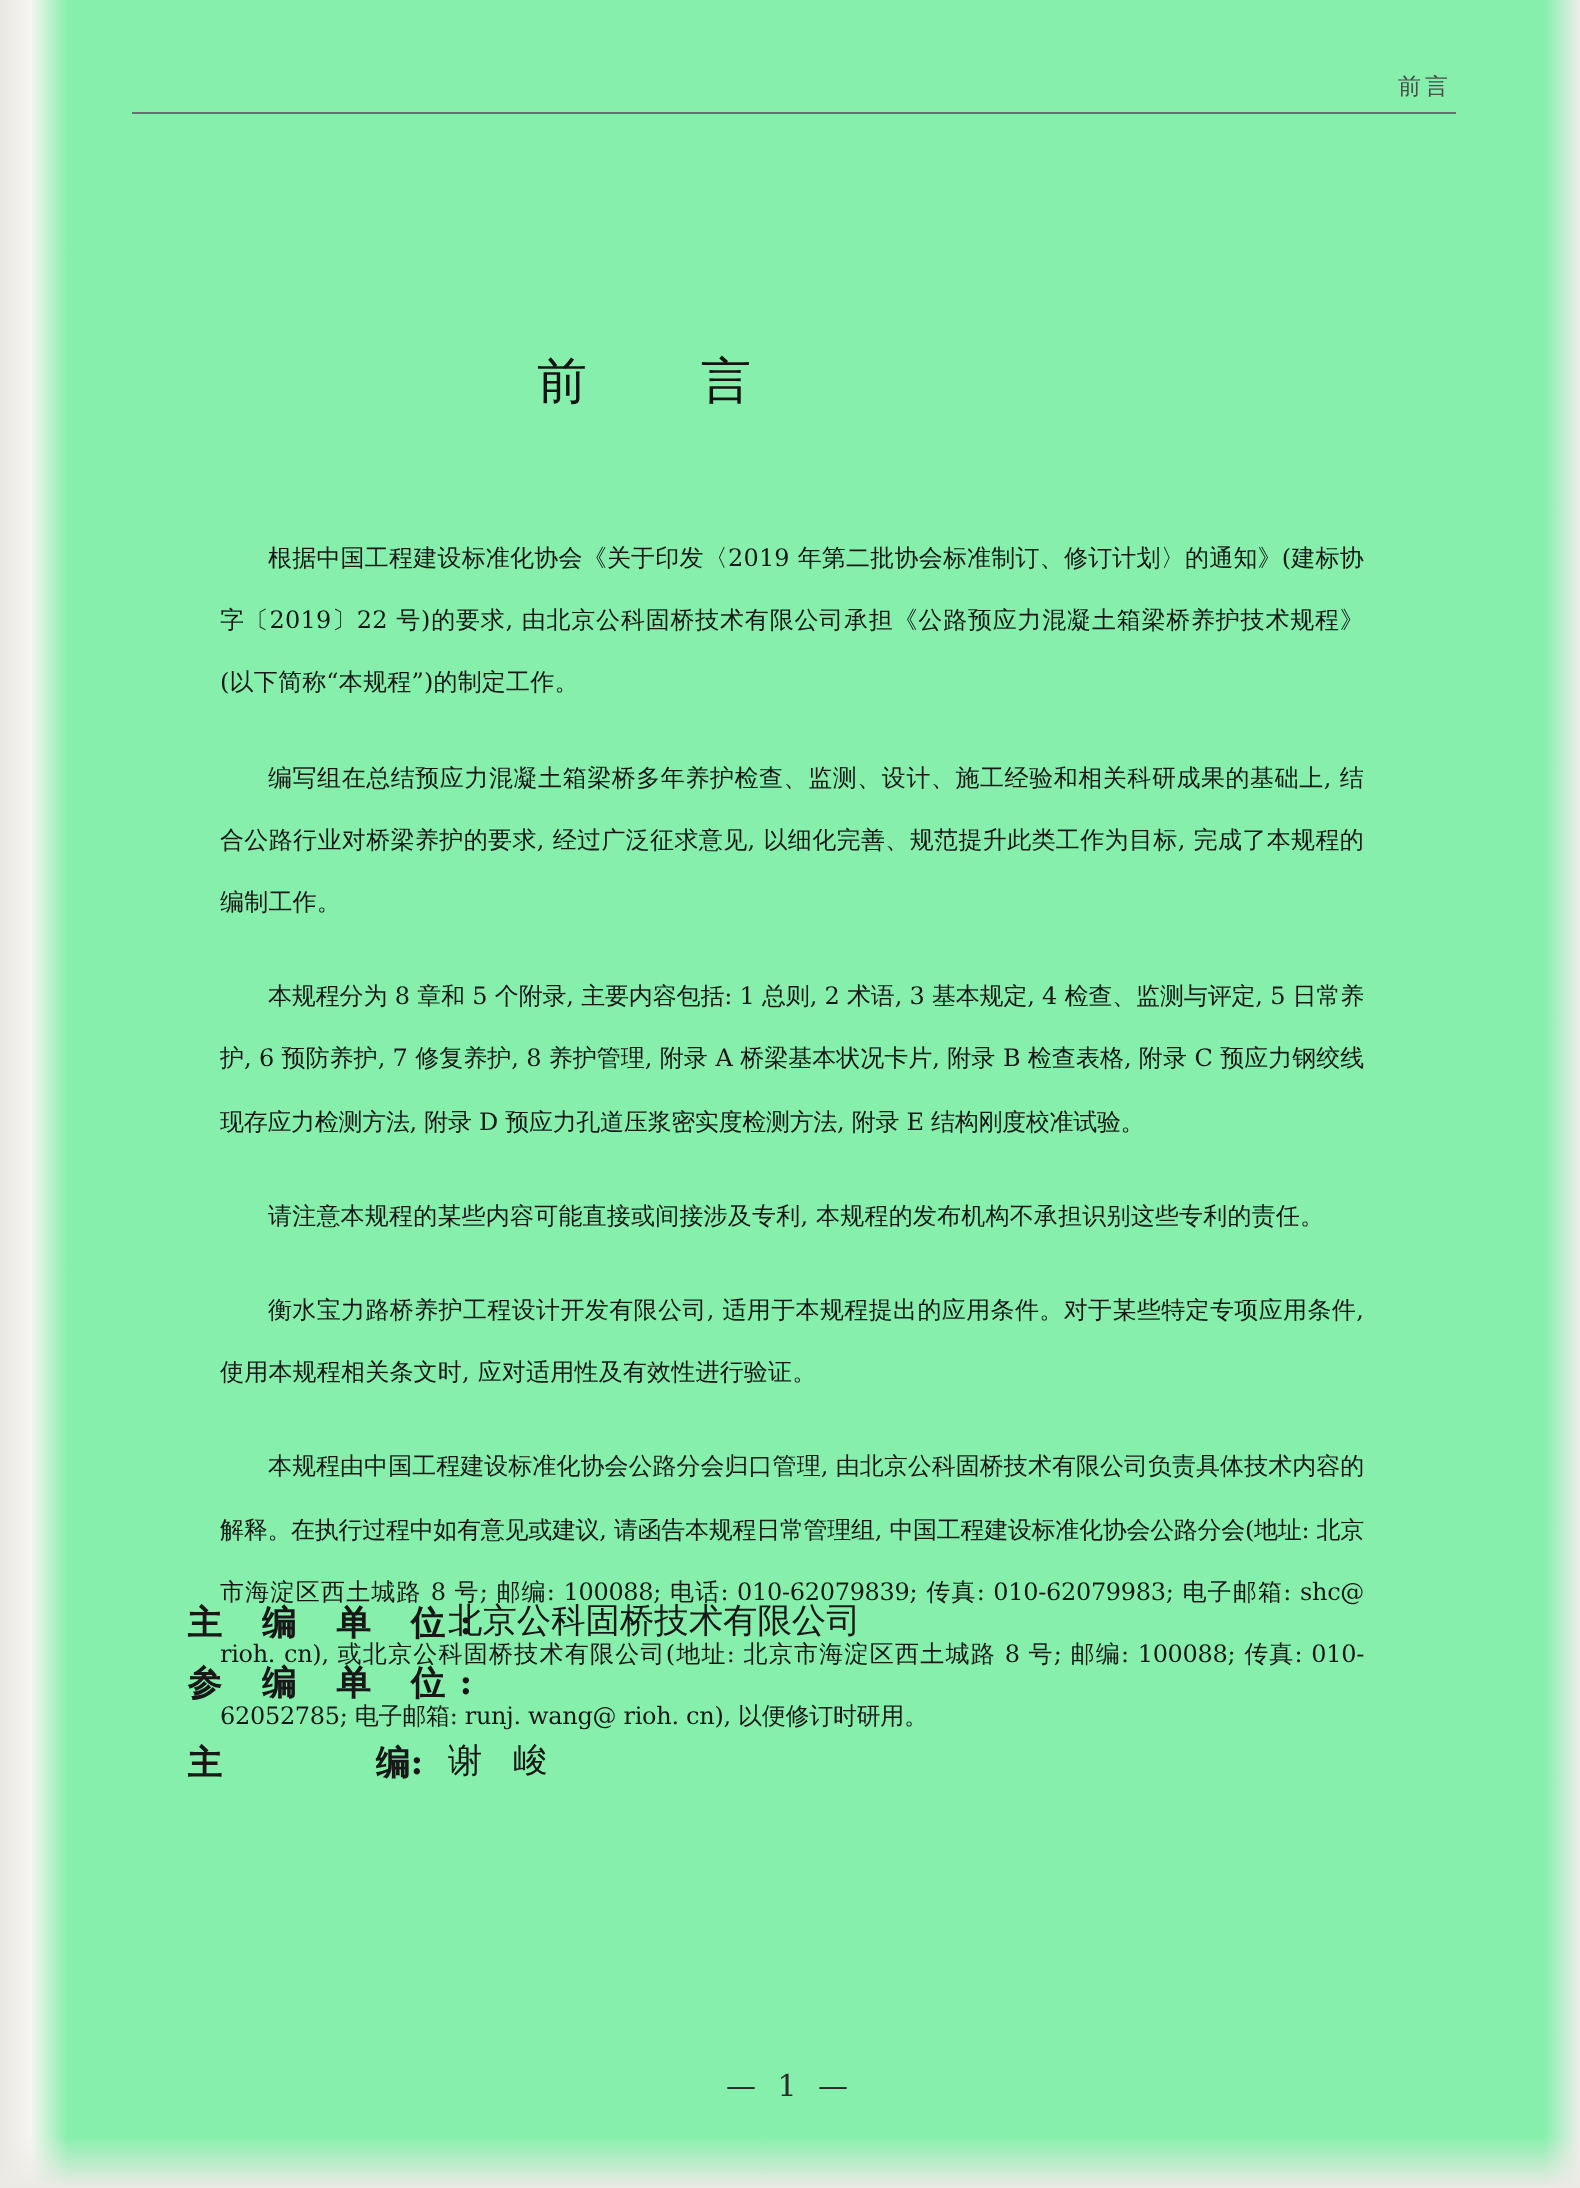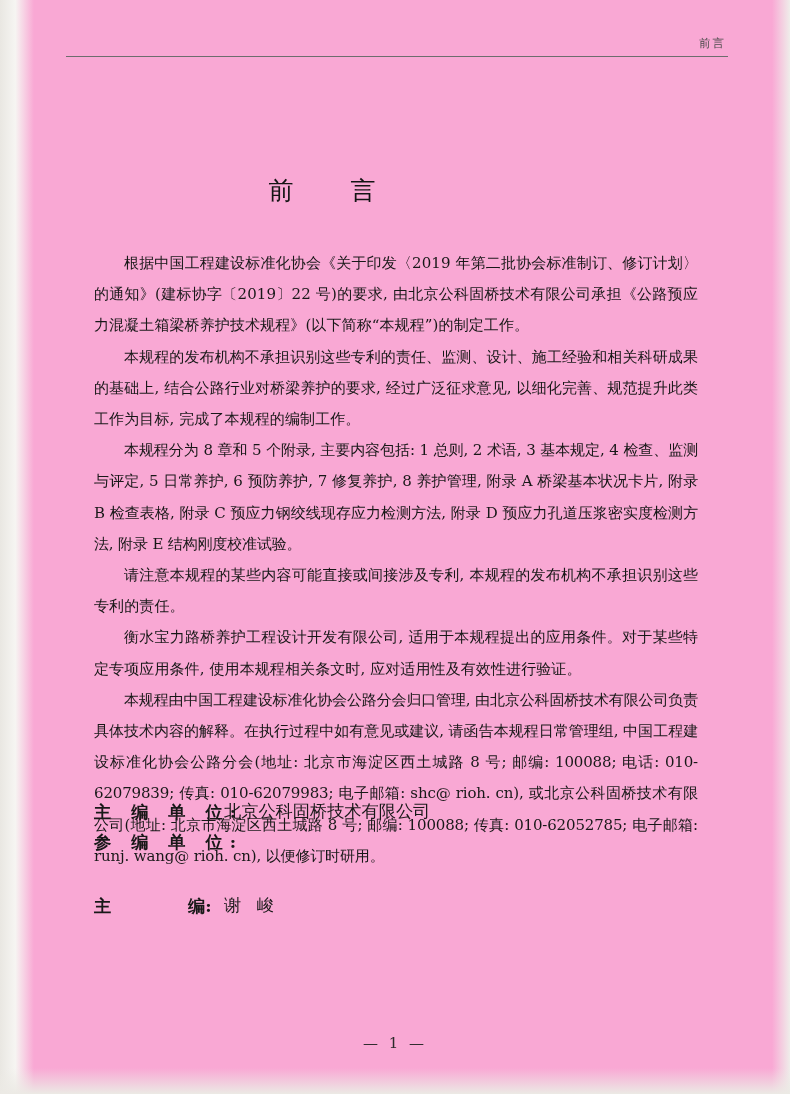--- a/index.html
+++ b/index.html
@@ -9,21 +9,21 @@
   }
   body {
     font-family: "DejaVu Serif", "Liberation Serif", serif;
     color: #1a1a1a;
   }
   .page {
     position: relative;
     width: 790px;
     height: 1094px;
     box-sizing: border-box;
-    background: #f9a8d4;
+    background: #86efac;
     overflow: hidden;
   }
   
   .scan-edge-left {
     position: absolute;
     left: 0; top: 0;
     width: 34px; height: 100%;
     background: linear-gradient(to right, #e9e7e2 0%, #f6f5f2 45%, rgba(255,255,255,0) 100%);
     pointer-events: none;
   }
@@ -78,22 +78,22 @@
   }
 
   
   .body-block {
     position: absolute;
     left: 94px;
     top: 248px;
     width: 604px;
   }
   p.para {
-    margin: 0;
-    font-size: 15px;
+    margin: 16px;
+    font-size: 12px;
     line-height: 31.2px;
     text-align: justify;
     text-justify: inter-character;
     text-indent: 2em;
     color: #181818;
     letter-spacing: 0.1px;
   }
   p.para.tight {
     letter-spacing: -0.15px;
   }
@@ -123,21 +123,21 @@
     letter-spacing: 0;
   }
   .credit-values {
     flex: 1 1 auto;
   }
   .credit-value {
     white-space: nowrap;
     font-family: Liberation Mono, monospace;
   }
   .credit-row.spaced {
-    margin-top: 35px;
+    margin-top: 11px;
   }
   .credit-label.wide {
     letter-spacing: 0;
   }
   .credit-label.wide .lead {
     display: inline-block;
     width: 94px;
   }
   .chief-name {
     letter-spacing: 0;
@@ -170,21 +170,21 @@
 
   <div class="header">
     <div class="header-label">前言</div>
     <div class="header-rule"></div>
   </div>
 
   <div class="doc-title">前　言</div>
 
   <div class="body-block">
     <p class="para">根据中国工程建设标准化协会《关于印发〈2019 年第二批协会标准制订、修订计划〉的通知》(建标协字〔2019〕22 号)的要求, 由北京公科固桥技术有限公司承担《公路预应力混凝土箱梁桥养护技术规程》(以下简称“本规程”)的制定工作。</p>
-    <p class="para">本规程的发布机构不承担识别这些专利的责任、监测、设计、施工经验和相关科研成果的基础上, 结合公路行业对桥梁养护的要求, 经过广泛征求意见, 以细化完善、规范提升此类工作为目标, 完成了本规程的编制工作。</p>
+    <p class="para">编写组在总结预应力混凝土箱梁桥多年养护检查、监测、设计、施工经验和相关科研成果的基础上, 结合公路行业对桥梁养护的要求, 经过广泛征求意见, 以细化完善、规范提升此类工作为目标, 完成了本规程的编制工作。</p>
     <p class="para tight">本规程分为 8 章和 5 个附录, 主要内容包括: 1 总则, 2 术语, 3 基本规定, 4 检查、监测与评定, 5 日常养护, 6 预防养护, 7 修复养护, 8 养护管理, 附录 A 桥梁基本状况卡片, 附录 B 检查表格, 附录 C 预应力钢绞线现存应力检测方法, 附录 D 预应力孔道压浆密实度检测方法, 附录 E 结构刚度校准试验。</p>
     <p class="para">请注意本规程的某些内容可能直接或间接涉及专利, 本规程的发布机构不承担识别这些专利的责任。</p>
     <p class="para">衡水宝力路桥养护工程设计开发有限公司, 适用于本规程提出的应用条件。对于某些特定专项应用条件, 使用本规程相关条文时, 应对适用性及有效性进行验证。</p>
     <p class="para tight">本规程由中国工程建设标准化协会公路分会归口管理, 由北京公科固桥技术有限公司负责具体技术内容的解释。在执行过程中如有意见或建议, 请函告本规程日常管理组, 中国工程建设标准化协会公路分会(地址: 北京市海淀区西土城路 8 号; 邮编: 100088; 电话: 010-62079839; 传真: 010-62079983; 电子邮箱: shc@ rioh. cn), 或北京公科固桥技术有限公司(地址: 北京市海淀区西土城路 8 号; 邮编: 100088; 传真: 010-62052785; 电子邮箱: runj. wang@ rioh. cn), 以便修订时研用。</p>
   </div>
 
   <div class="credits">
 
     <div class="credit-row">
       <div class="credit-label"><span>主 编 单 位</span><span class="colon">:</span></div>

